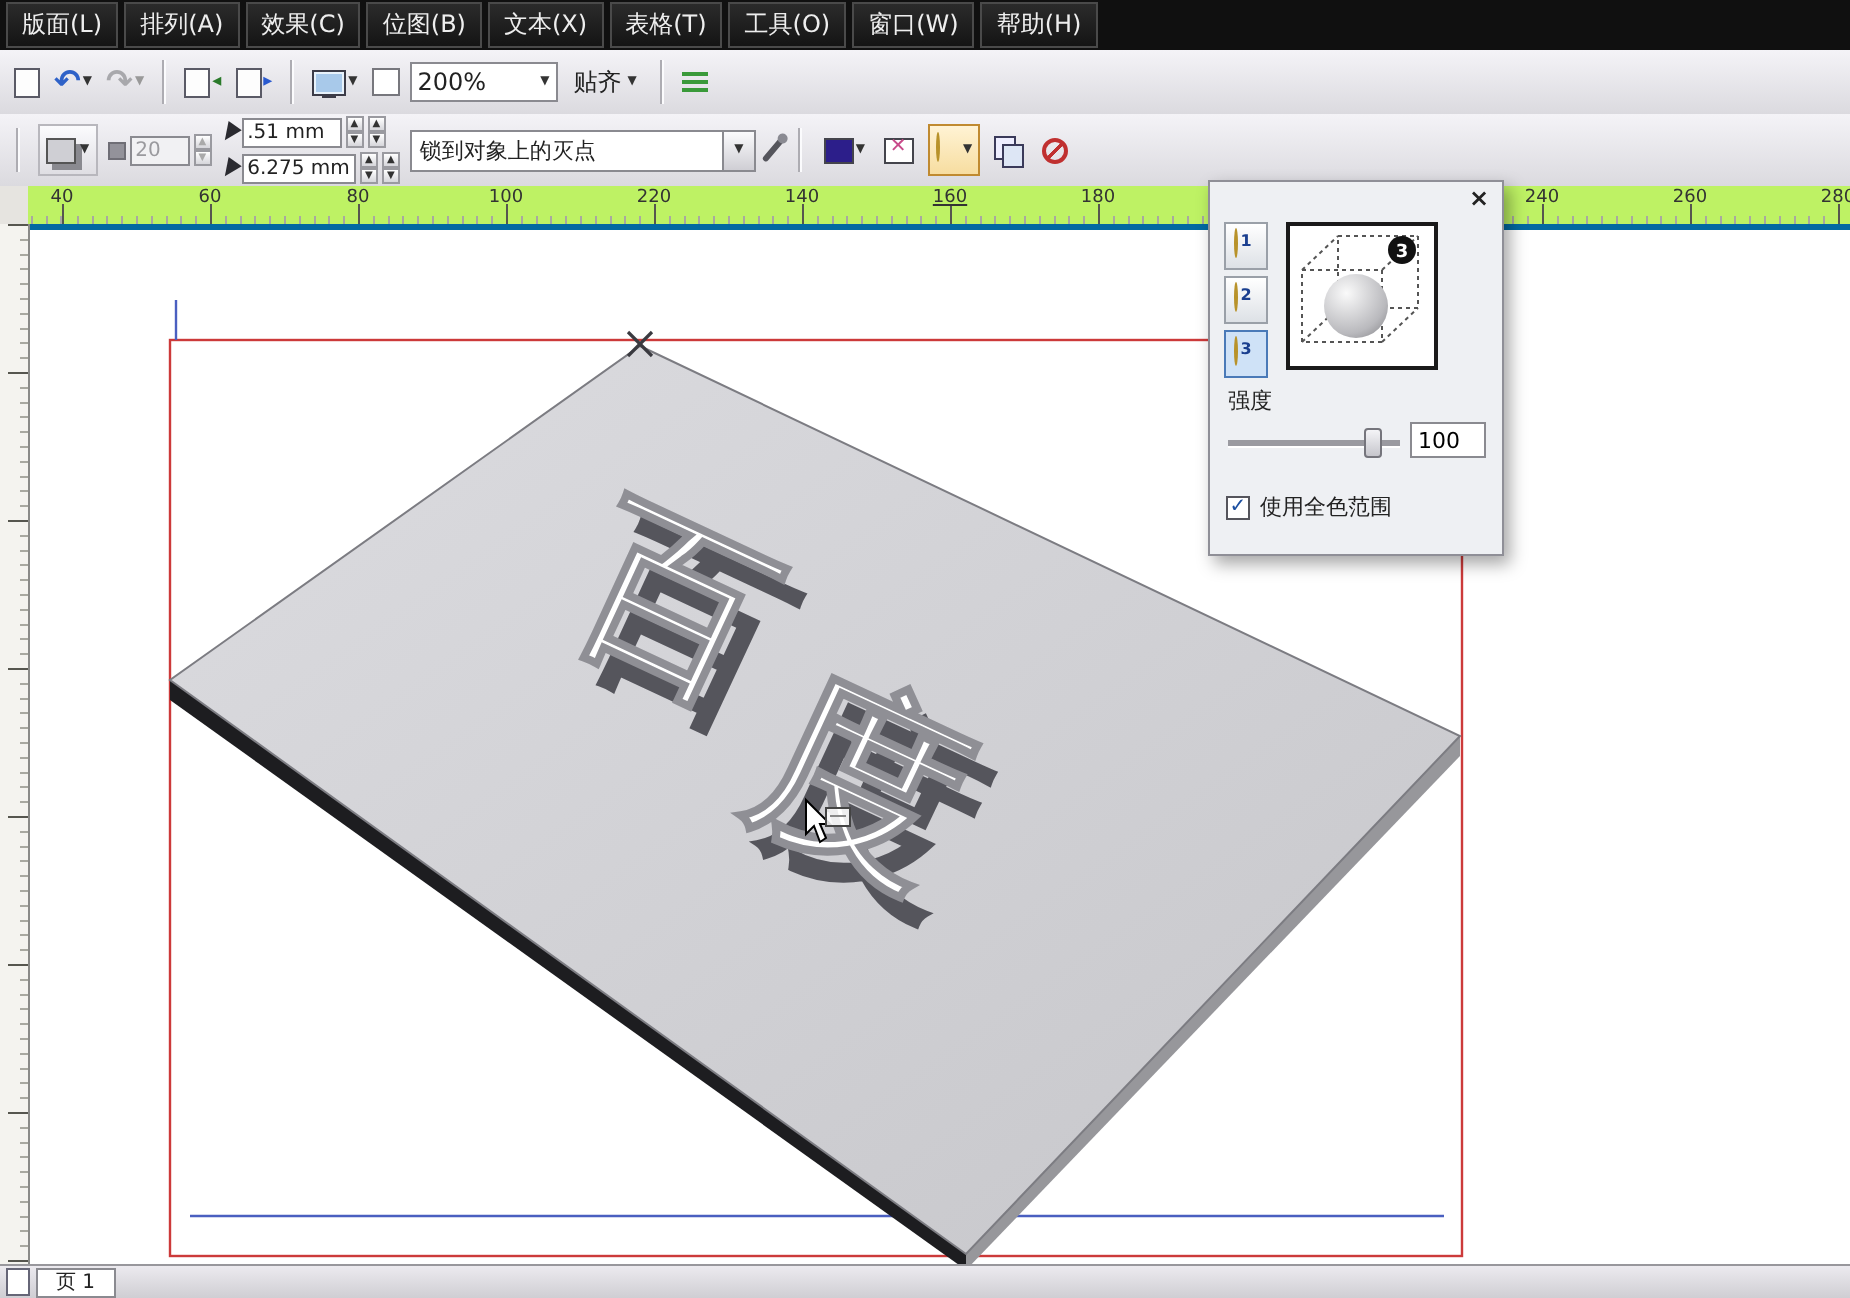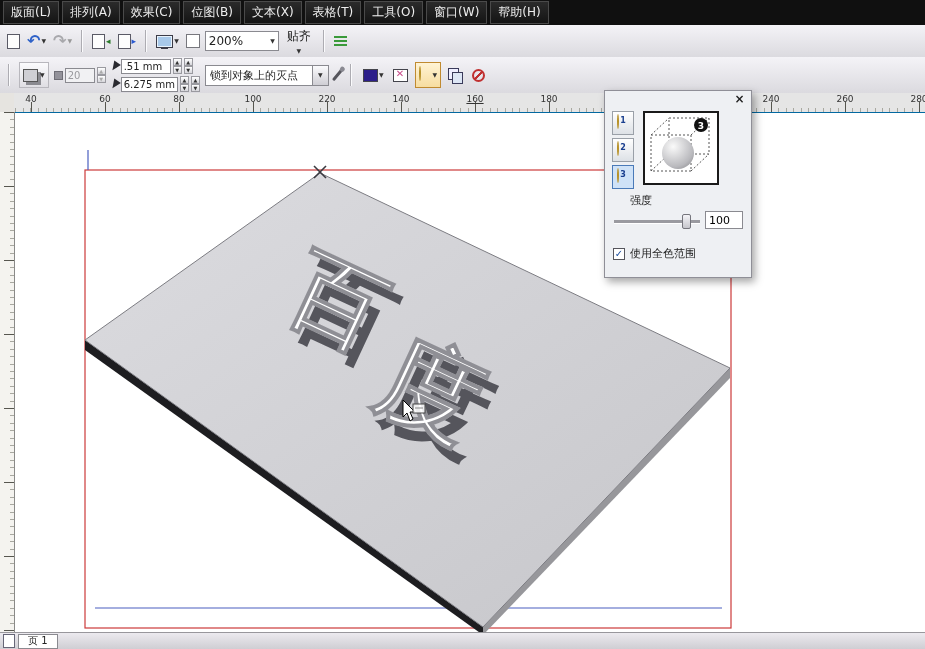--- a/index.html
+++ b/index.html
@@ -29,21 +29,21 @@
   .combo{background:#fff;border:1px solid #8a8a90;height:20px;display:flex;align-items:center;
     justify-content:space-between;padding:0 3px;box-sizing:border-box;}
   .zoom-combo{width:74px;}
   .ico-page{width:11px;height:13px;background:#fdfdfd;border:1px solid #5a5a66;position:relative;}
   .ico-arrow{font-size:9px;line-height:9px;font-weight:bold;}
   .monitor{width:15px;height:11px;border:1px solid #3c3c48;background:#a8c9ea;box-shadow:inset 0 0 0 1px #e8f2fb;}
   .monitor:after{content:"";display:block;width:7px;height:2px;background:#3c3c48;margin:11px auto 0;}
   .whitebox{width:12px;height:12px;background:#fff;border:1px solid #77777d;}
   .green-lines{display:flex;flex-direction:column;gap:2px;}
   .green-lines span{display:block;width:13px;height:2px;background:#3a9a3a;}
-  .flatbtn{display:flex;align-items:center;gap:3px;padding:2px 5px;flex-direction:column;}
+  .flatbtn{display:flex;align-items:center;gap:3px;padding:2px 5px;}
 
   
   .propbar{position:absolute;top:57px;left:0;right:0;height:36px;
     background:linear-gradient(#f4f3f7,#dbdadf);border-bottom:1px solid #b0afb4;
     display:flex;align-items:center;padding:0 4px;gap:5px;font-size:11px;}
   .coords{display:flex;flex-direction:column;gap:1px;min-width:84px;}
   .coord-row{display:flex;align-items:center;gap:4px;height:14px;font-size:10px;}
   .mini-ico{width:7px;height:7px;background:#93929a;border:1px solid #6f6e76;flex:none;}
   .stack{display:flex;flex-direction:column;gap:2px;}
   .frow{display:flex;align-items:center;gap:2px;}
@@ -52,21 +52,21 @@
   .field.dim{color:#9a9a9e;background:#f1f1f3;}
   .spincol{display:flex;flex-direction:column;gap:0;}
   .spin{font-size:5px;line-height:7px;height:8px;width:9px;text-align:center;color:#333;
     border:1px solid #9a9aa0;background:linear-gradient(#ffffff,#d6d6db);box-sizing:border-box;}
   .spin.dim{color:#aaa;}
   .pen-nib{width:0;height:0;border-left:4px solid transparent;border-right:4px solid transparent;
     border-top:9px solid #2a2a30;transform:rotate(35deg);}
   .bigbtn{height:24px;display:flex;align-items:center;gap:2px;padding:0 3px;border:1px solid #b8b7bd;
     background:linear-gradient(#fbfbfd,#dfdee3);}
   .depth-glyph{width:13px;height:11px;border:1px solid #555;background:#cfcfd4;box-shadow:3px 3px 0 #8a8a90;}
-  .vp-combo{width:124px;height:21px;padding:0;justify-content:space-between;}
+  .vp-combo{width:173px;height:21px;padding:0;justify-content:space-between;}
   .vp-combo .vptext{padding:0 4px;white-space:nowrap;overflow:hidden;font-size:11px;}
   .vp-combo .dropbtn{width:15px;height:100%;border-left:1px solid #8a8a90;
     background:linear-gradient(#fbfbfd,#cfced4);display:flex;align-items:center;justify-content:center;}
   .eyedropper{width:3px;height:14px;background:#55555c;border-radius:2px;transform:rotate(40deg);}
   .eyedropper:before{content:"";display:block;width:5px;height:5px;background:#8a8a92;border-radius:50%;margin:-3px 0 0 -1px;}
   .chip{width:13px;height:11px;border:1px solid #44444c;}
   .chip.purple{background:#2c1e8a;}
   .chip.none{background:#fff;position:relative;}
   .chip.none:after{content:"✕";position:absolute;left:0;right:0;top:-2px;text-align:center;
     font-size:10px;color:#c84a8a;font-weight:bold;}
@@ -78,22 +78,22 @@
   .bulb-base{width:5px;height:4px;background:#8a8f96;margin:-1px auto 0;}
   .bulb-num{position:absolute;top:1px;left:0;right:0;text-align:center;font-size:8px;font-weight:bold;color:#1a3f8f;}
   .copy-ico{position:relative;width:15px;height:15px;}
   .copy-ico i{position:absolute;width:9px;height:10px;border:1px solid #3a3a5a;background:#eef;display:block;}
   .copy-ico i:first-child{left:0;top:0;}
   .copy-ico i:last-child{left:4px;top:4px;background:#dde6f5;}
   .no-ico{width:13px;height:13px;border:2px solid #c03030;border-radius:50%;box-sizing:border-box;
     background:linear-gradient(135deg,transparent 44%,#c03030 44% 56%,transparent 56%);}
 
   
-  .ruler-h{position:absolute;top:93px;left:14px;right:0;height:19px;background:#e5e5e5;
-    border-bottom:1px solid #0369a1;z-index:2;}
+  .ruler-h{position:absolute;top:93px;left:14px;right:0;height:19px;background:#bef264;
+    border-bottom:3px solid #0369a1;z-index:2;}
   .hminor{position:absolute;left:0;right:0;bottom:0;height:4px;
     background:repeating-linear-gradient(90deg,#a8a8a0 0 1px,transparent 1px 7.4px);background-position:17px 0;}
   .hmajor{position:absolute;left:0;right:0;bottom:0;height:10px;
     background:repeating-linear-gradient(90deg,#56564f 0 1px,transparent 1px 74px);background-position:17px 0;}
   .rlabel{position:absolute;top:1px;font-size:9px;color:#333;transform:translateX(-50%);}
   .corner{position:absolute;top:93px;left:0;width:14px;height:19px;background:#e6e4e0;
     border-right:1px solid #999;border-bottom:1px solid #999;z-index:2;}
   .ruler-v{position:absolute;top:112px;left:0;width:14px;height:521px;background:#f4f3ef;
     border-right:1px solid #8a8a88;z-index:2;}
   .vminor{position:absolute;top:0;bottom:0;right:0;width:4px;
@@ -108,21 +108,21 @@
   
   .docker{position:absolute;left:604px;top:90px;width:146px;height:186px;background:#eef0f3;
     border:1px solid #8f8f97;box-shadow:3px 4px 8px rgba(0,0,0,.35);z-index:20;font-size:11px;}
   .docker-close{position:absolute;top:2px;right:5px;width:13px;height:13px;text-align:center;
     line-height:12px;font-size:12px;color:#222;font-weight:bold;}
   .light-btn{position:absolute;left:7px;width:22px;height:24px;border:1px solid #9aa0a8;
     background:linear-gradient(#ffffff,#dde1e6);display:flex;align-items:center;justify-content:center;box-sizing:border-box;}
   .light-btn.active{background:#cfe2f7;border-color:#4a7ab8;}
   .preview{position:absolute;left:38px;top:20px;width:76px;height:74px;background:#fff;
     border:2px solid #1a1a1a;box-sizing:border-box;}
-  .intensity-label{position:absolute;left:9px;top:102px;color:#222;margin-left:16px;}
+  .intensity-label{position:absolute;left:9px;top:102px;color:#222;}
   .slider-track{position:absolute;left:9px;top:129px;width:86px;height:3px;background:#9a9aa0;
     border-bottom:1px solid #fff;}
   .slider-handle{position:absolute;left:68px;top:-6px;width:9px;height:15px;border-radius:2px;
     background:linear-gradient(#f4f4f7,#c6c6cc);border:1px solid #75757c;box-sizing:border-box;}
   .intensity-input{position:absolute;left:100px;top:120px;width:38px;height:18px;border:1px solid #8a8a90;
     font-size:11px;padding:0 3px;box-sizing:border-box;font-family:inherit;}
   .fullcolor{position:absolute;left:8px;top:155px;display:flex;align-items:center;gap:5px;}
   .checkbox{width:12px;height:12px;background:#fff;border:1px solid #55555c;display:flex;
     align-items:center;justify-content:center;font-size:10px;color:#1c4fa0;font-weight:bold;box-sizing:border-box;}
 

